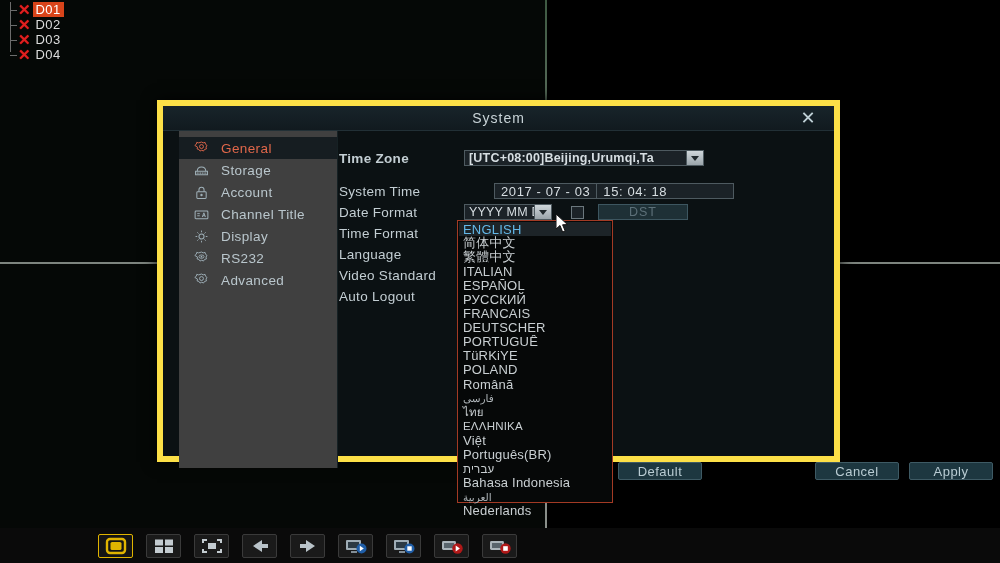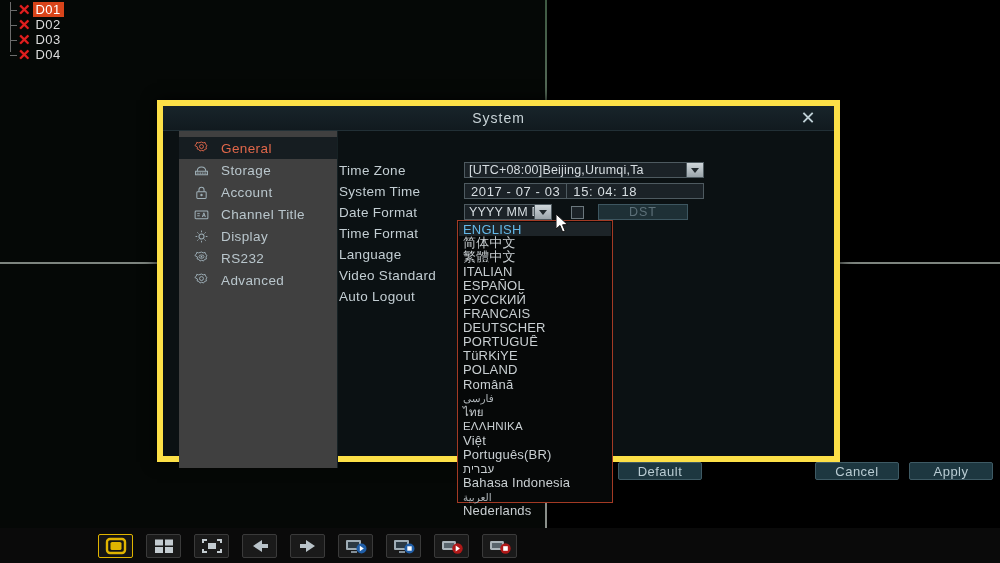--- a/index.html
+++ b/index.html
@@ -228,31 +228,31 @@
               <path d="M10 2.4l2 1 2.2-.6.5 2.2 1.8 1.4-1.2 1.9.5 2.2-2.2.6-1.3 1.9-2-1-2 1-1.3-1.9-2.2-.6.5-2.2L2.1 6.4 3.9 5l.5-2.2 2.2.6z" fill="none" stroke="#9fb0b8" stroke-width="1.1"></path>
               <circle cx="10" cy="7.7" r="2.3" fill="none" stroke="#9fb0b8" stroke-width="1.1"></circle>
             </svg>
           </span>
           <span>Advanced</span>
         </div>
       </div>
 
     <div class="dlg-body">
 
-      <div class="form-row" style="top:30px;">
+      <div class="form-row" style="top:18px;font-weight:bold;">
         <span class="f-label">Time Zone</span>
         <div class="ctl ctl-combo" style="width:240px;">
           <span>[UTC+08:00]Beijing,Urumqi,Ta</span>
           <span class="combo-btn">
               <i></i>
             </span>
         </div>
       </div>
 
-      <div class="form-row" style="top:51px;">
+      <div class="form-row" style="top:51px;gap:30px;">
         <span class="f-label">System Time</span>
         <div class="timebox" style="width:240px;">
           <span>2017 - 07 - 03</span>
           <span class="sep"></span>
           <span>15: 04: 18</span>
         </div>
       </div>
 
       <div class="form-row" style="top:72px;">
         <span class="f-label">Date Format</span>

